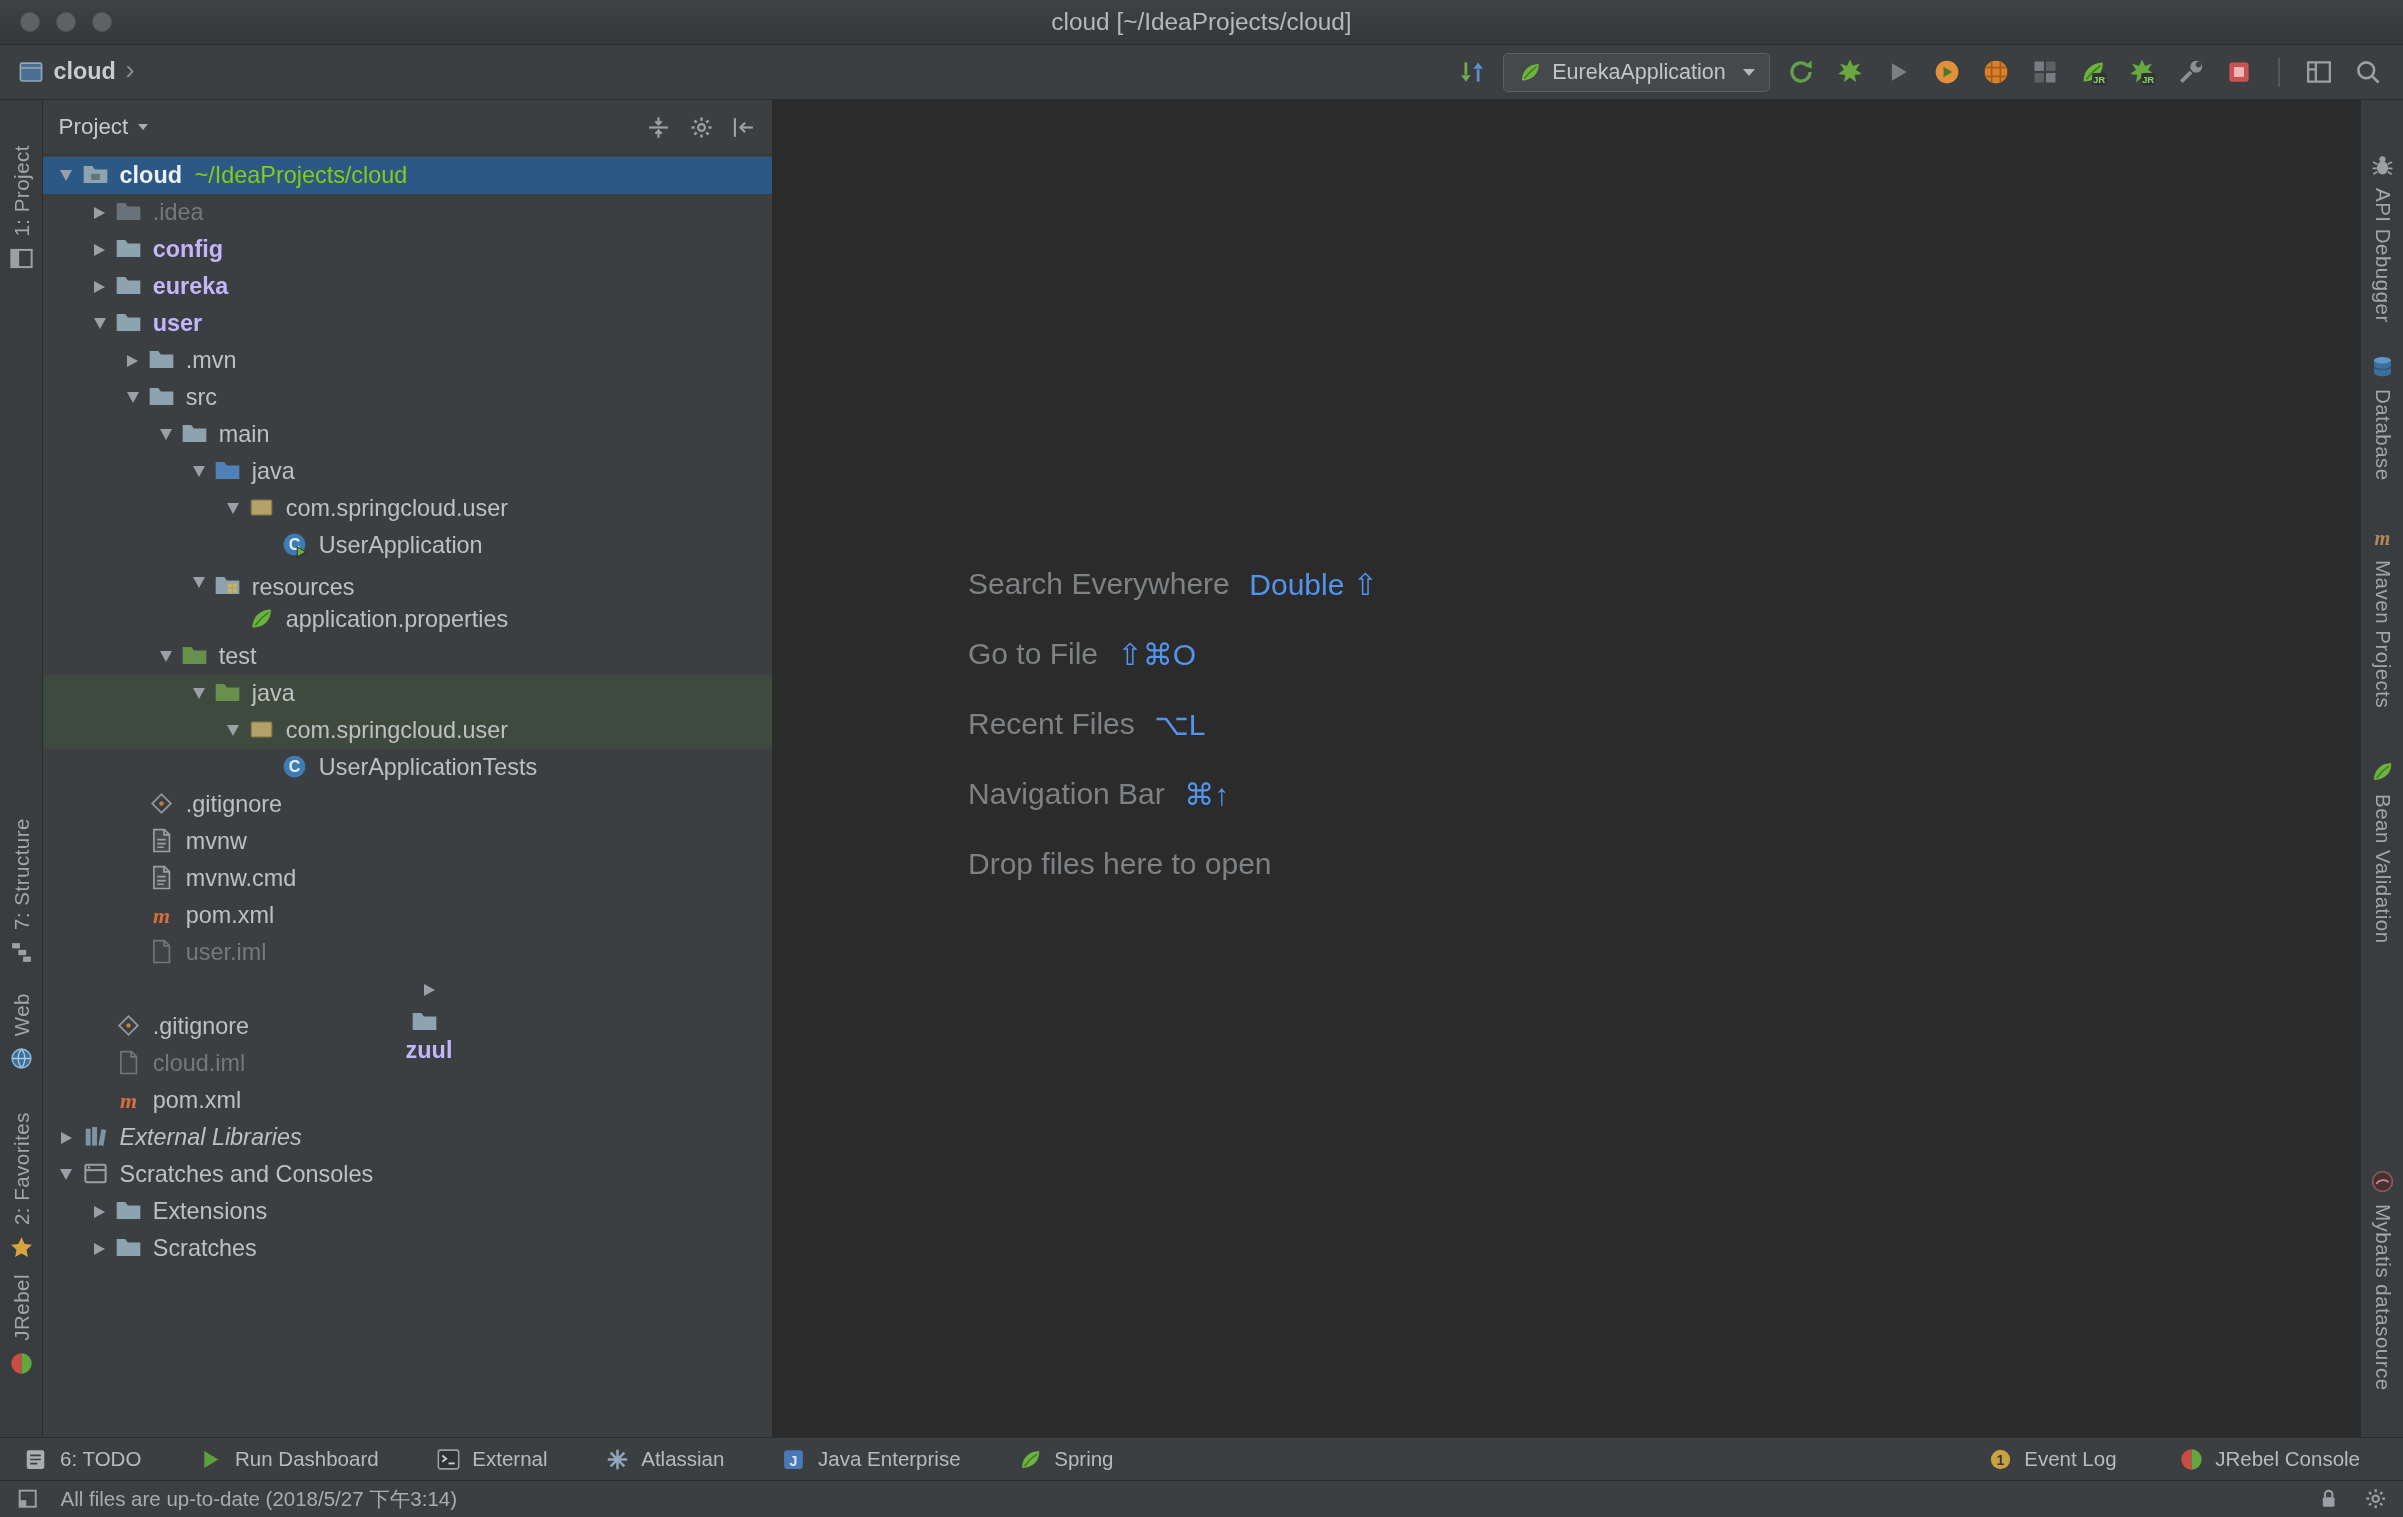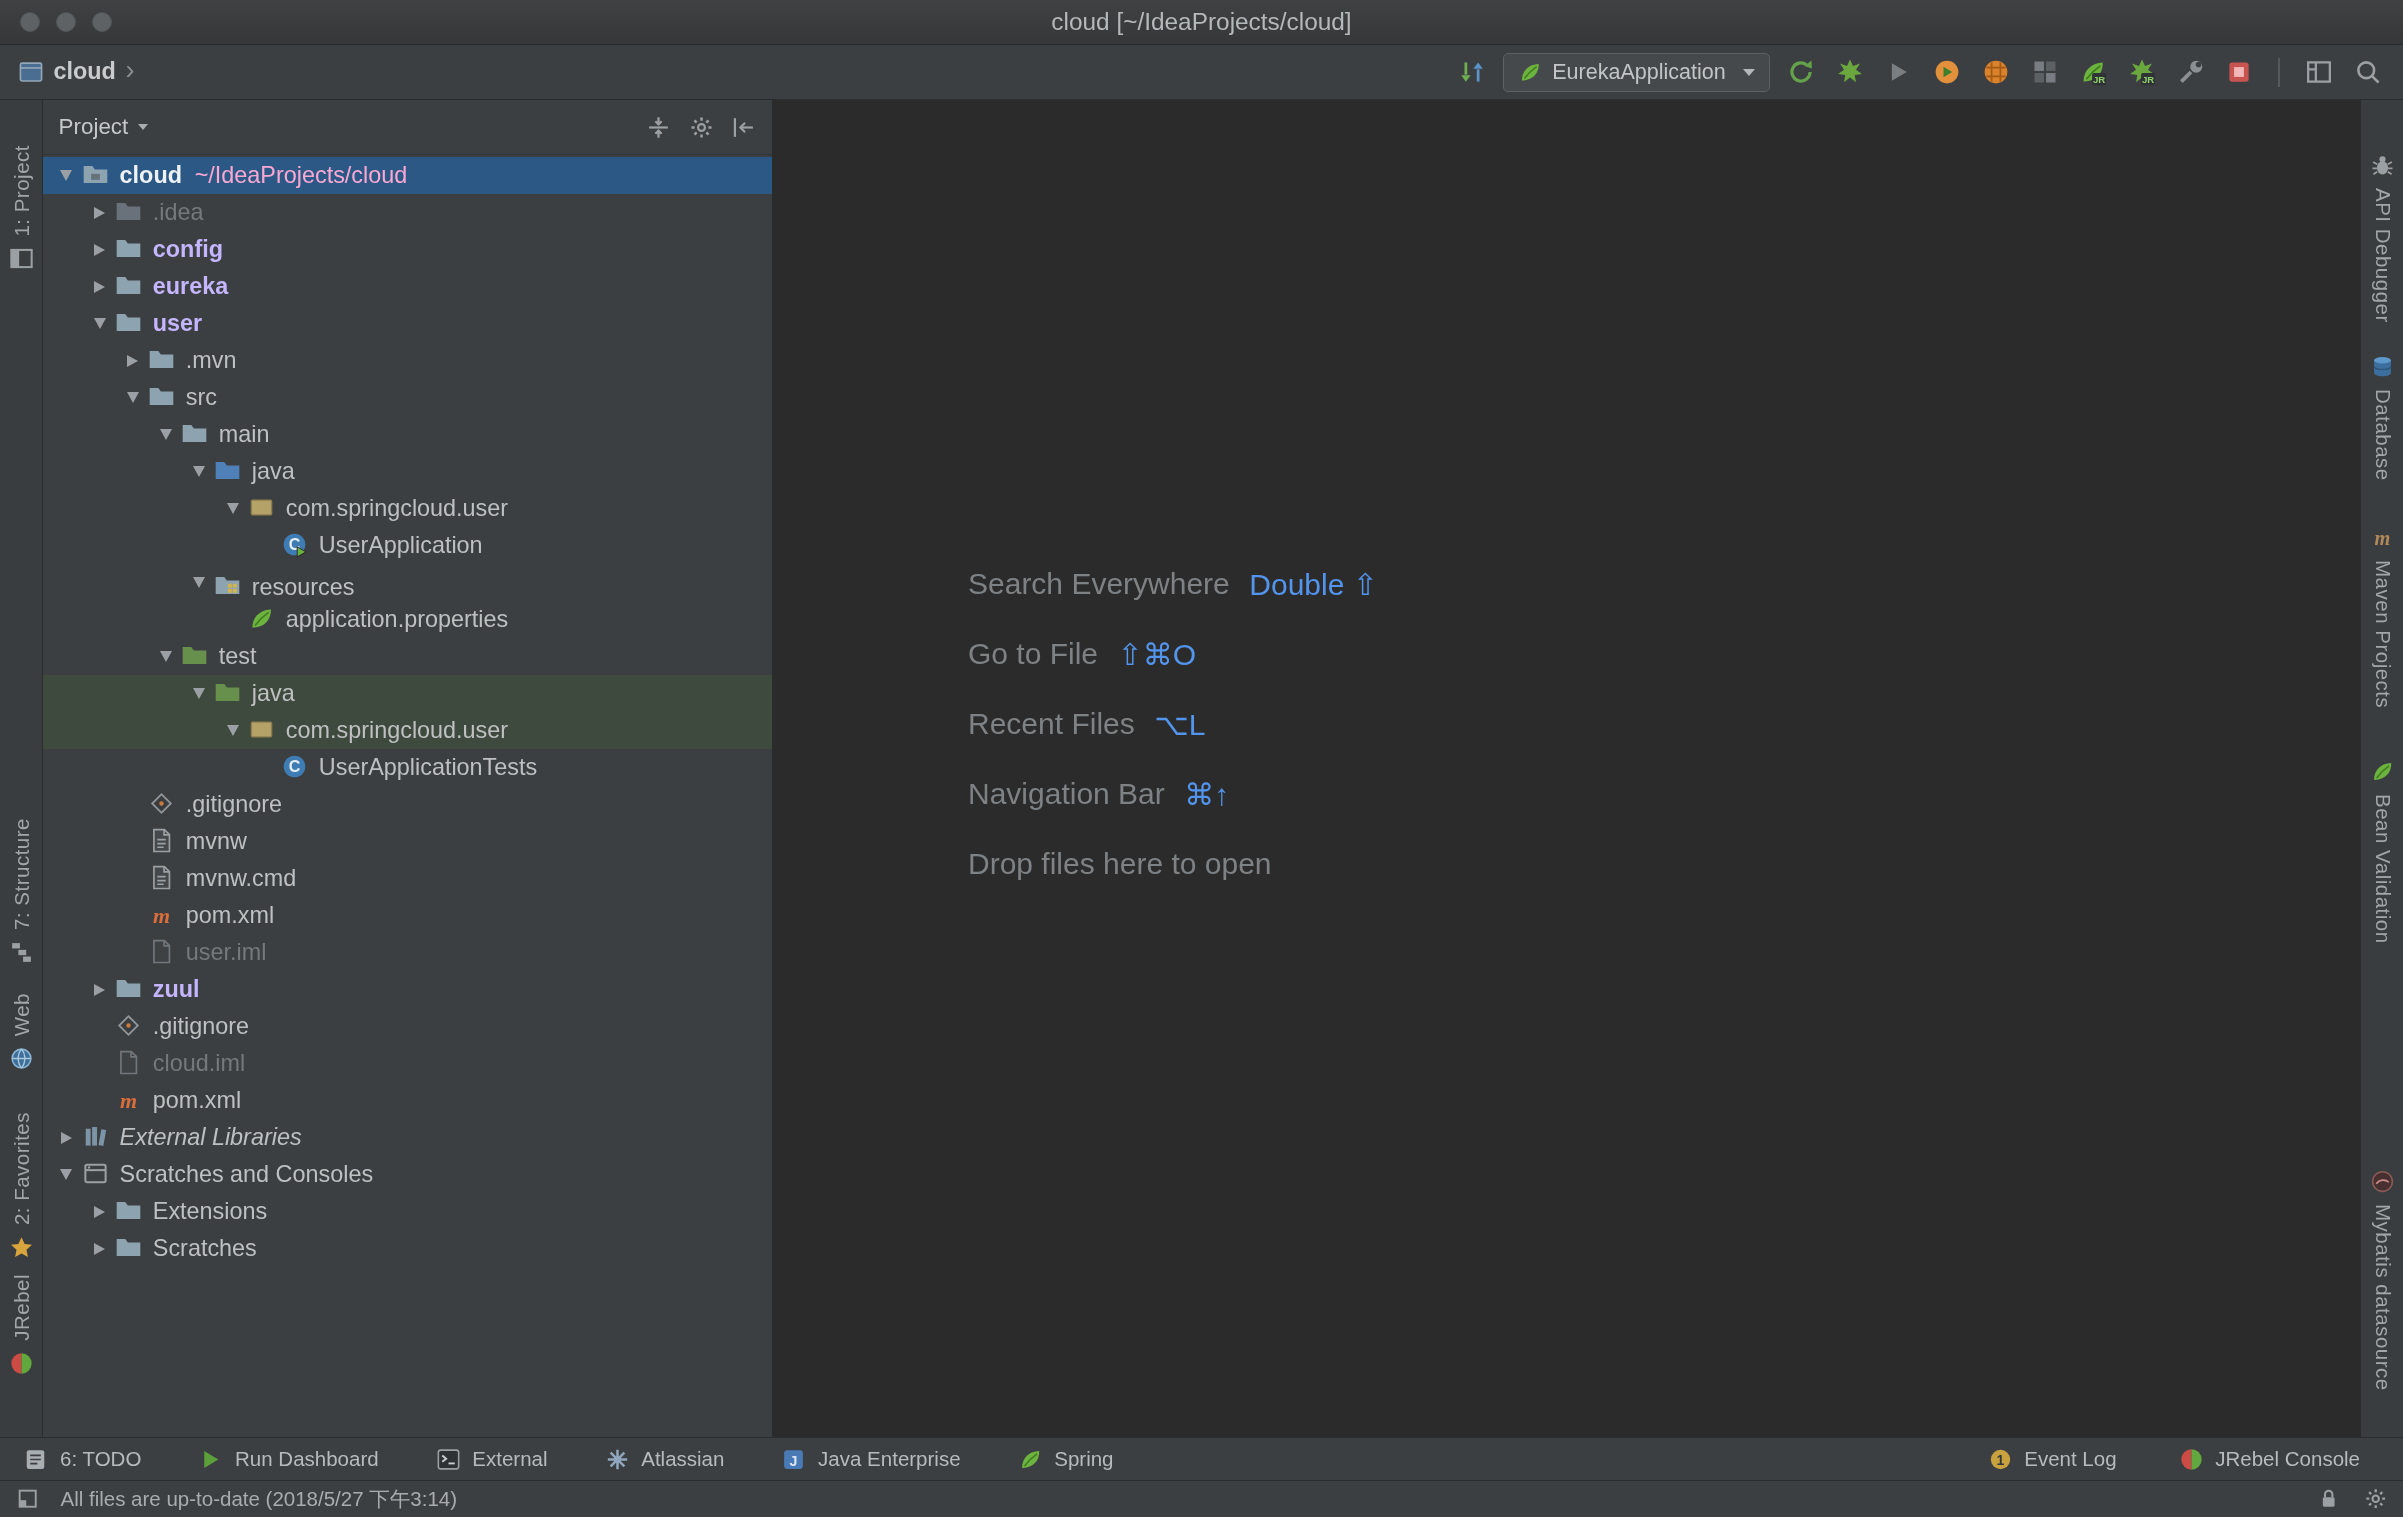--- a/index.html
+++ b/index.html
@@ -58,21 +58,21 @@
   .tree-row.sel-blue { background:#2b5884; }
   .tree-row.sel-blue .tlabel { color:#eef2f6; }
   .tree-row.sel-green { background:#3e4a3d; }
   .chev { width:27px; height:37px; flex:none; display:flex; align-items:center; justify-content:center; }
   .chev i { display:block; width:0; height:0; }
   .chev.right i { border-left:11.7px solid #9aa0a5; border-top:6.8px solid transparent; border-bottom:6.8px solid transparent; }
   .chev.down i  { border-top:11.7px solid #9aa0a5; border-left:6.8px solid transparent; border-right:6.8px solid transparent; }
   .ticon { width:29px; height:29px; flex:none; margin:0 8.8px 0 2px; }
   .ticon svg { width:27px; height:27px; display:block; }
   .tsuffix { color:#8e9397; margin-left:12.7px; }
-  .tree-row.sel-blue .tsuffix { color:#f9a8d4; }
+  .tree-row.sel-blue .tsuffix { color:#84cc16; }
 
   
   .editor { flex:1; min-width:0; background:#2b2b2b; position:relative; }
   .shortcuts { position:absolute; left:195px; top:449px; }
   .sc-line { height:70px; display:flex; align-items:center; gap:19.5px; font-size:30px; color:#7e8285; }
   .sc-keys { color:#5394ec; }
 
   
   .bottombar { height:43px; flex:none; background:#3c3f41; border-top:1px solid #2a2c2d;
     display:flex; align-items:center; padding:0 43px 0 23.4px; }
@@ -548,21 +548,21 @@
           <div class="tree-row dim" style="padding-left: 76px;">
             <span class="chev "></span>
             <span class="ticon">
               <svg viewBox="0 0 16 16">
                 <path d="M3.5 1.5h6.2l3 3v10H3.5z" fill="#3f4244" stroke="#70767b" stroke-width="1"></path>
                 <path d="M9.5 1.5v3.2h3.2" fill="none" stroke="#70767b"></path>
               </svg>
             </span>
             <span class="tlabel">user.iml</span>
           </div>
-          <div class="tree-row bold" style="padding-left: 43px;">
+          <div class="tree-row bold" style="padding-left: 43px; flex-direction: column;">
             <span class="chev right">
               <i></i>
             </span>
             <span class="ticon">
               <svg viewBox="0 0 16 16">
                 <path d="M1 3h5.1l1.5 2H15v8H1z" fill="#8ea3b0"></path>
               </svg>
             </span>
             <span class="tlabel">zuul</span>
           </div>

